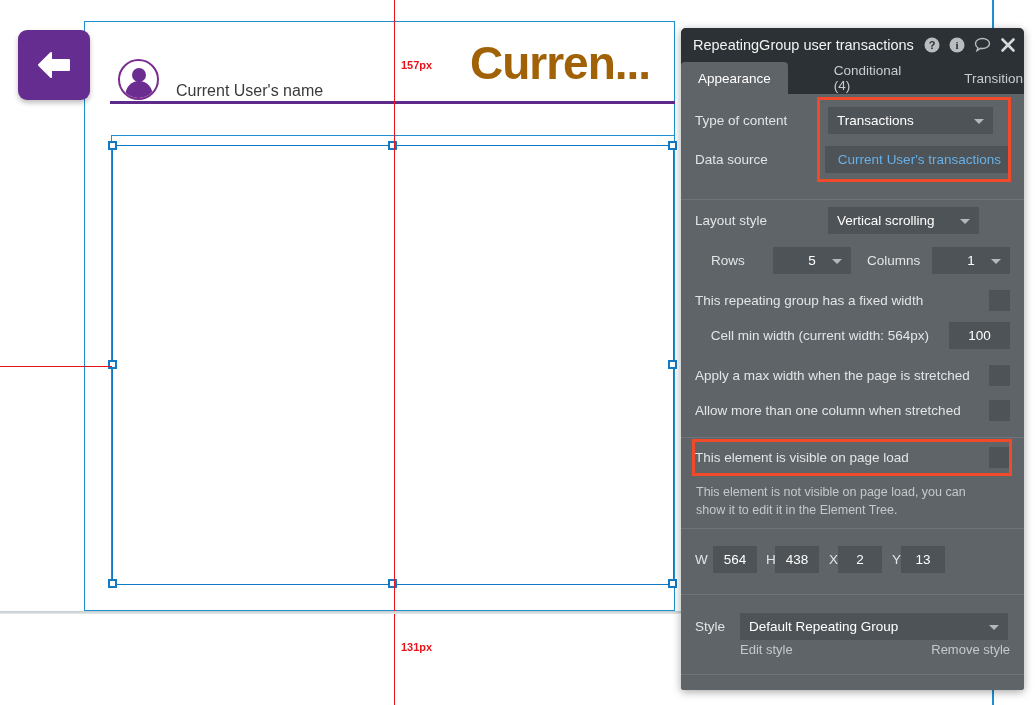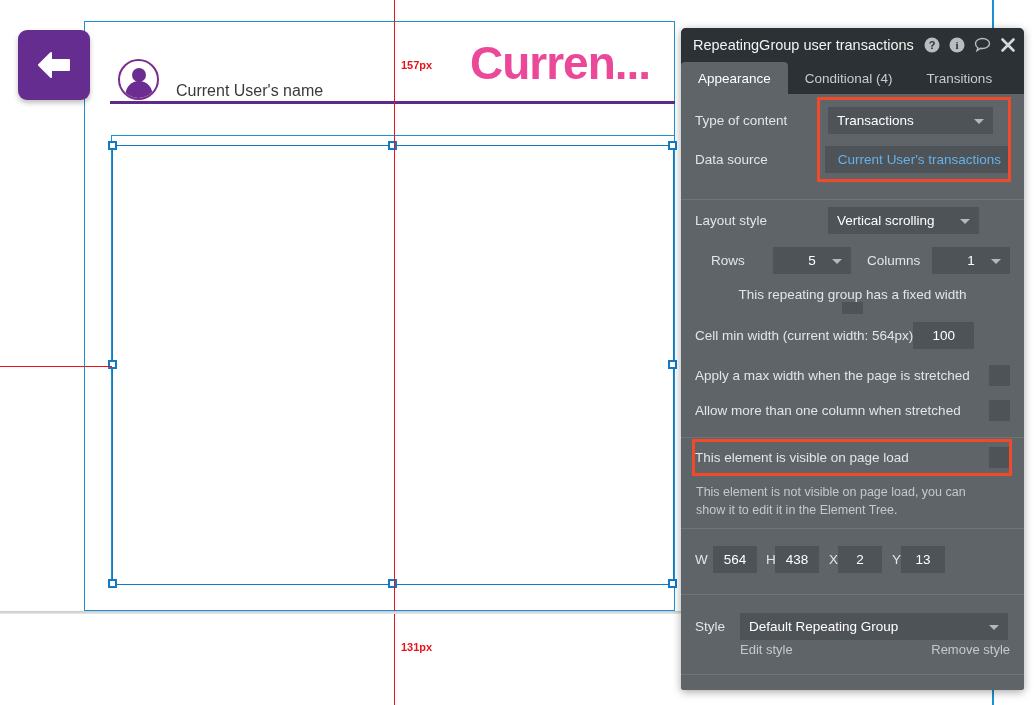--- a/index.html
+++ b/index.html
@@ -45,21 +45,21 @@
     width: 27px; height: 18px; border-radius: 14px 14px 0 0;
     background: #6b2d8f; left: 50%; bottom: -1px; transform: translateX(-50%);
   }
   .user-name {
     font-size: 16px; color: #3a3a3a; font-weight: 400;
     white-space: nowrap;
   }
 
   .page-title {
     position: absolute; left: 470px; top: 36px;
-    font-size: 46px; font-weight: bold; color: #ec4899;
+    font-size: 46px; font-weight: bold; color: #a16207;
     letter-spacing: -1px; white-space: nowrap;
   }
 
   .purple-divider {
     position: absolute; left: 110px; top: 101px;
     width: 565px; height: 3px; background: #5e2b8a;
   }
 
   
   .back-btn {
@@ -131,20 +131,21 @@
   .panel-title {
     color: #f2f3f3; font-size: 14.5px; flex: 1 1 auto;
     white-space: nowrap; overflow: hidden;
   }
   .title-icons { display: flex; align-items: center; gap: 9px; flex: 0 0 auto; }
   .title-icons svg { display: block; }
 
   .tabs {
     height: 32px; background: #2b3134; display: flex; align-items: flex-end;
     flex: 0 0 auto;
+    gap: 29px;
   }
   .tab {
     height: 32px; padding: 0 17px; display: flex; align-items: center;
     font-size: 13.5px; color: #c9ccce;
     border-radius: 4px 4px 0 0;
   }
   .tab.active { background: #5e6468; color: #ffffff; }
 
   .panel-body {
     flex: 1 1 auto; position: relative; overflow: hidden;
@@ -278,26 +279,26 @@
         <div class="pfield select" style="width:151px;">Vertical scrolling</div>
       </div>
 
       <div class="prow" style="position:absolute; left:0; right:0; top:153px; height:27px;padding-left:30px;">
         <div class="plabel" style="width:63px;">Rows</div>
         <div class="pfield select num" style="width:79px;">5</div>
         <div class="plabel" style="width:82px; padding-left:16px;">Columns</div>
         <div class="pfield select num" style="width:79px;">1</div>
       </div>
 
-      <div class="prow" style="position:absolute; left:0; right:0; top:193px; height:27px; justify-content:space-between;flex-direction:column;">
+      <div class="prow" style="position:absolute; left:0; right:0; top:193px; height:27px; justify-content:space-between;">
         <div class="plabel">This repeating group has a fixed width</div>
         <div class="checkbox"></div>
       </div>
 
-      <div class="prow" style="position:absolute; left:0; right:0; top:228px; height:27px; justify-content:flex-start;">
+      <div class="prow" style="position:absolute; left:0; right:0; top:228px; height:27px; justify-content:flex-end;gap:20px;">
         <div class="plabel">Cell min width (current width: 564px)</div>
         <div class="pfield num" style="width:61px;">100</div>
       </div>
 
       <div class="prow" style="position:absolute; left:0; right:0; top:268px; height:27px; justify-content:space-between;">
         <div class="plabel">Apply a max width when the page is stretched</div>
         <div class="checkbox"></div>
       </div>
 
       <div class="prow" style="position:absolute; left:0; right:0; top:303px; height:27px; justify-content:space-between;">

